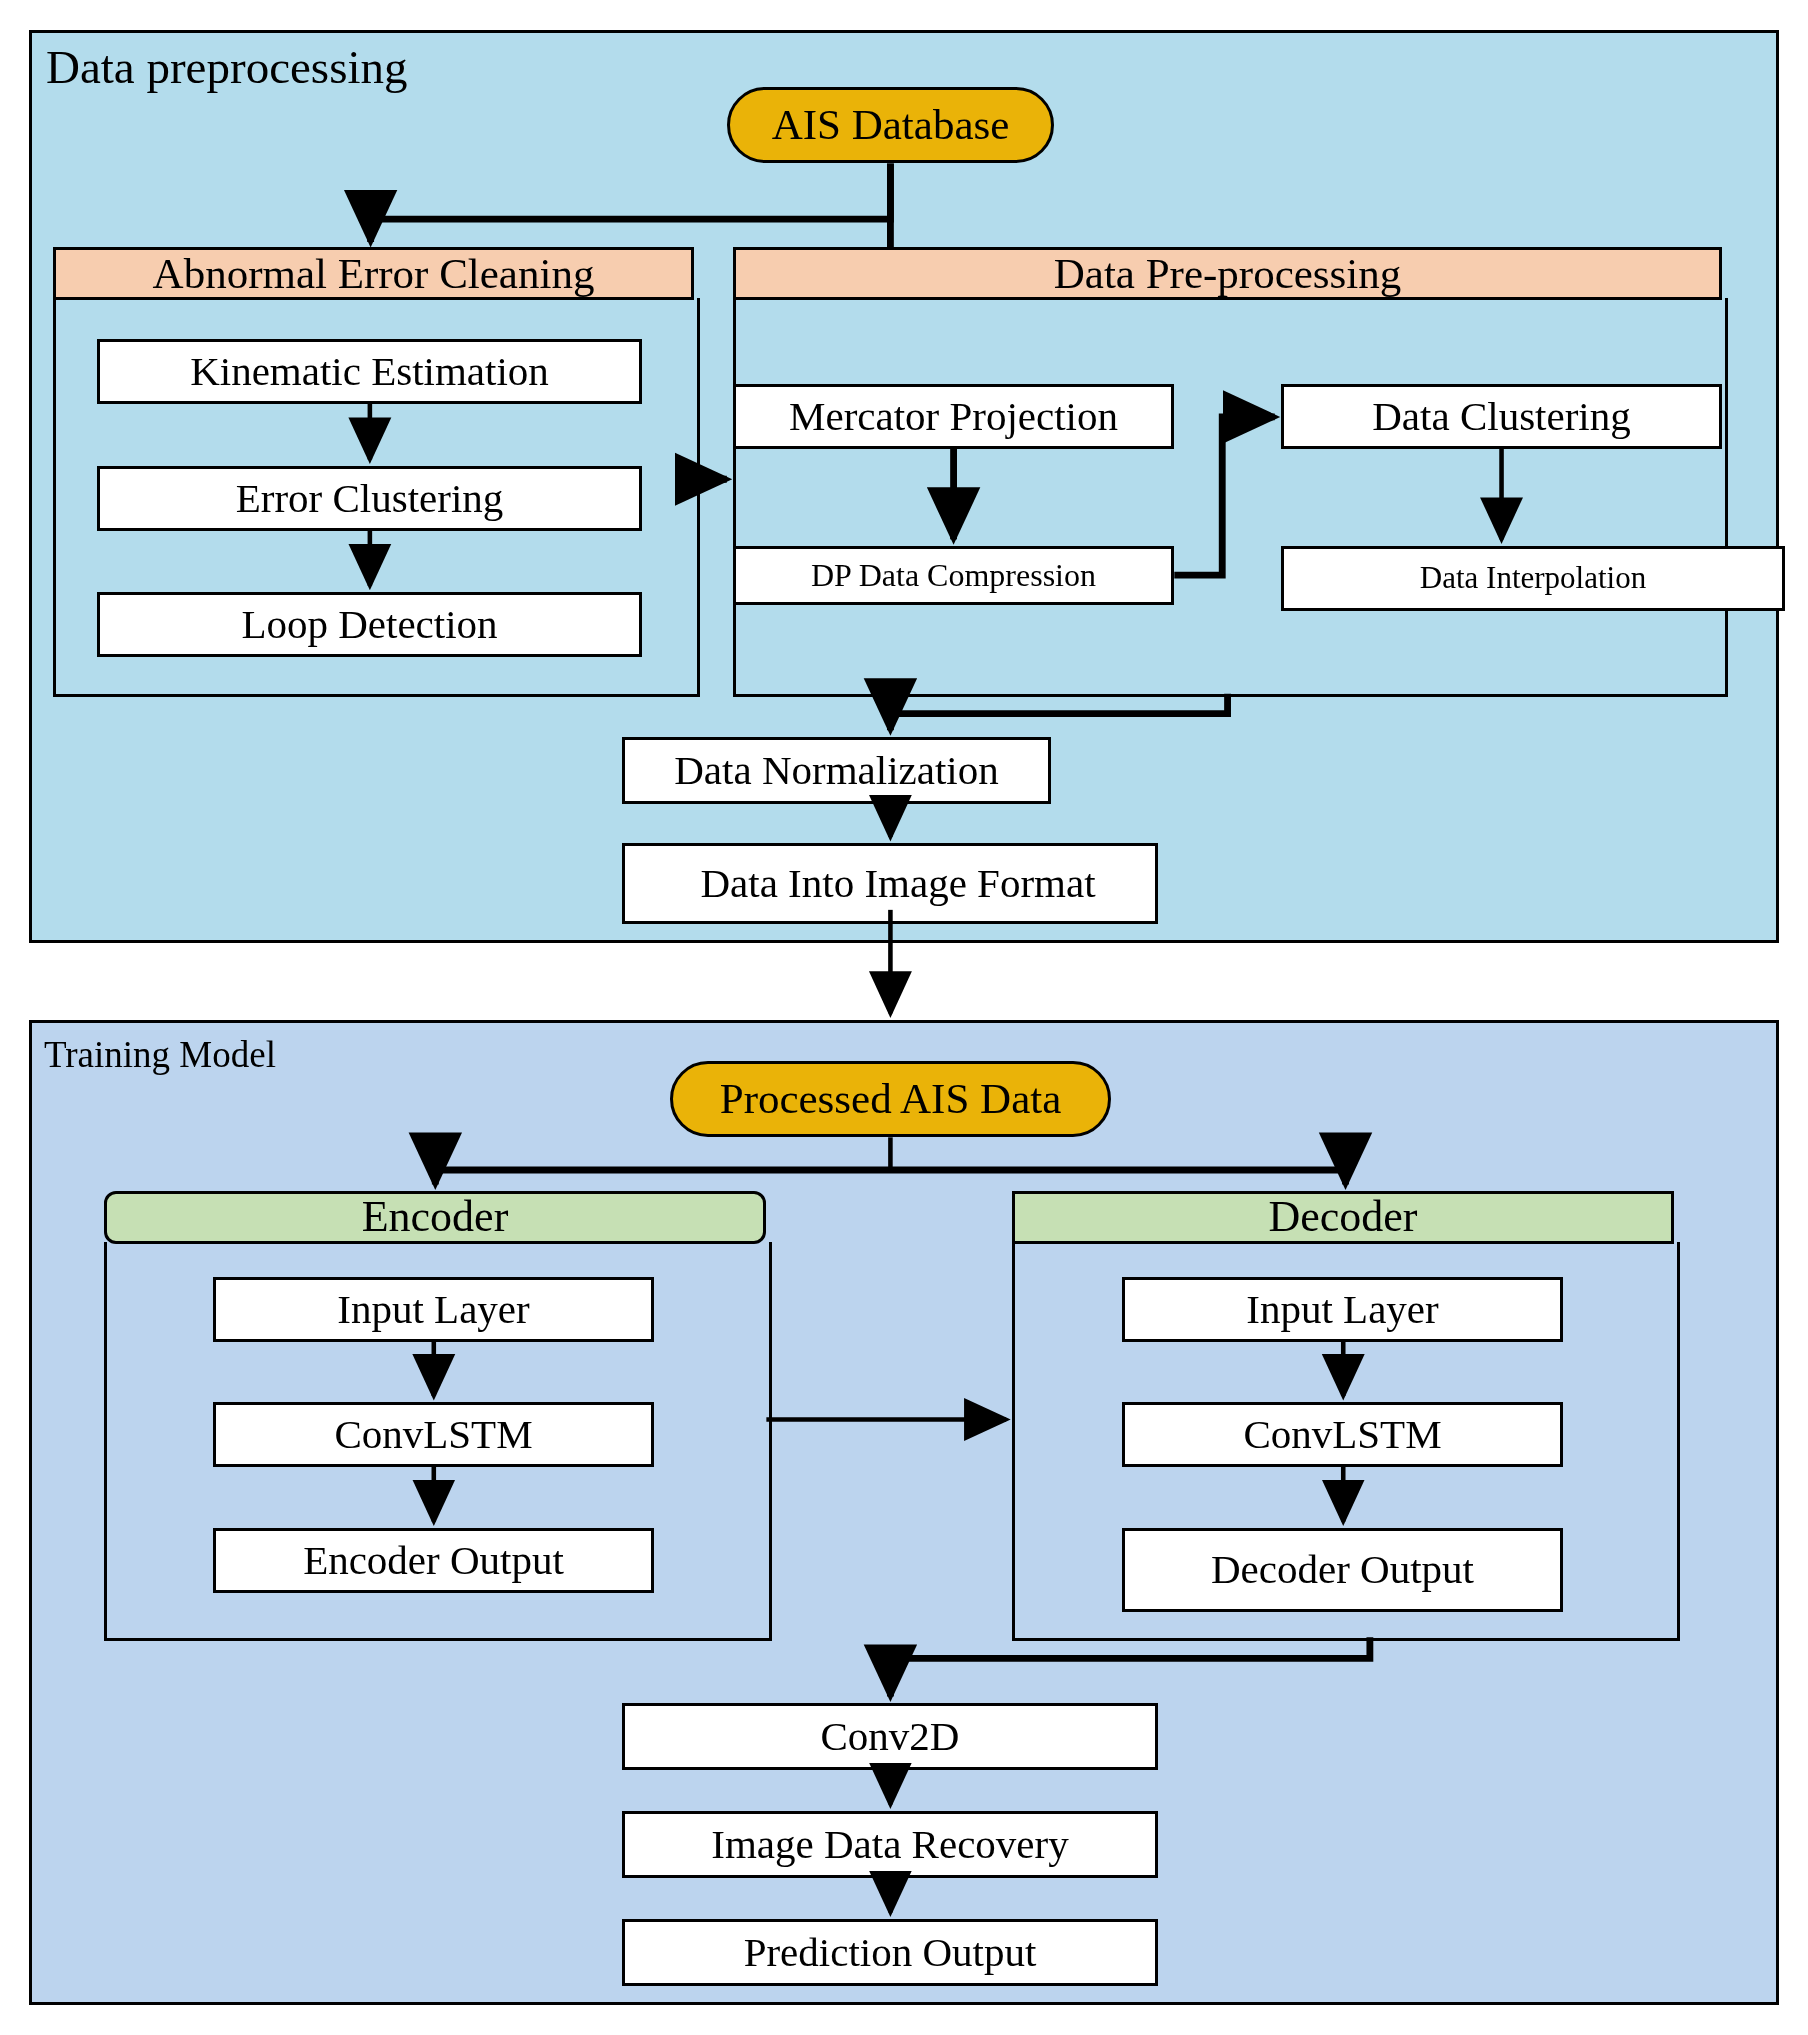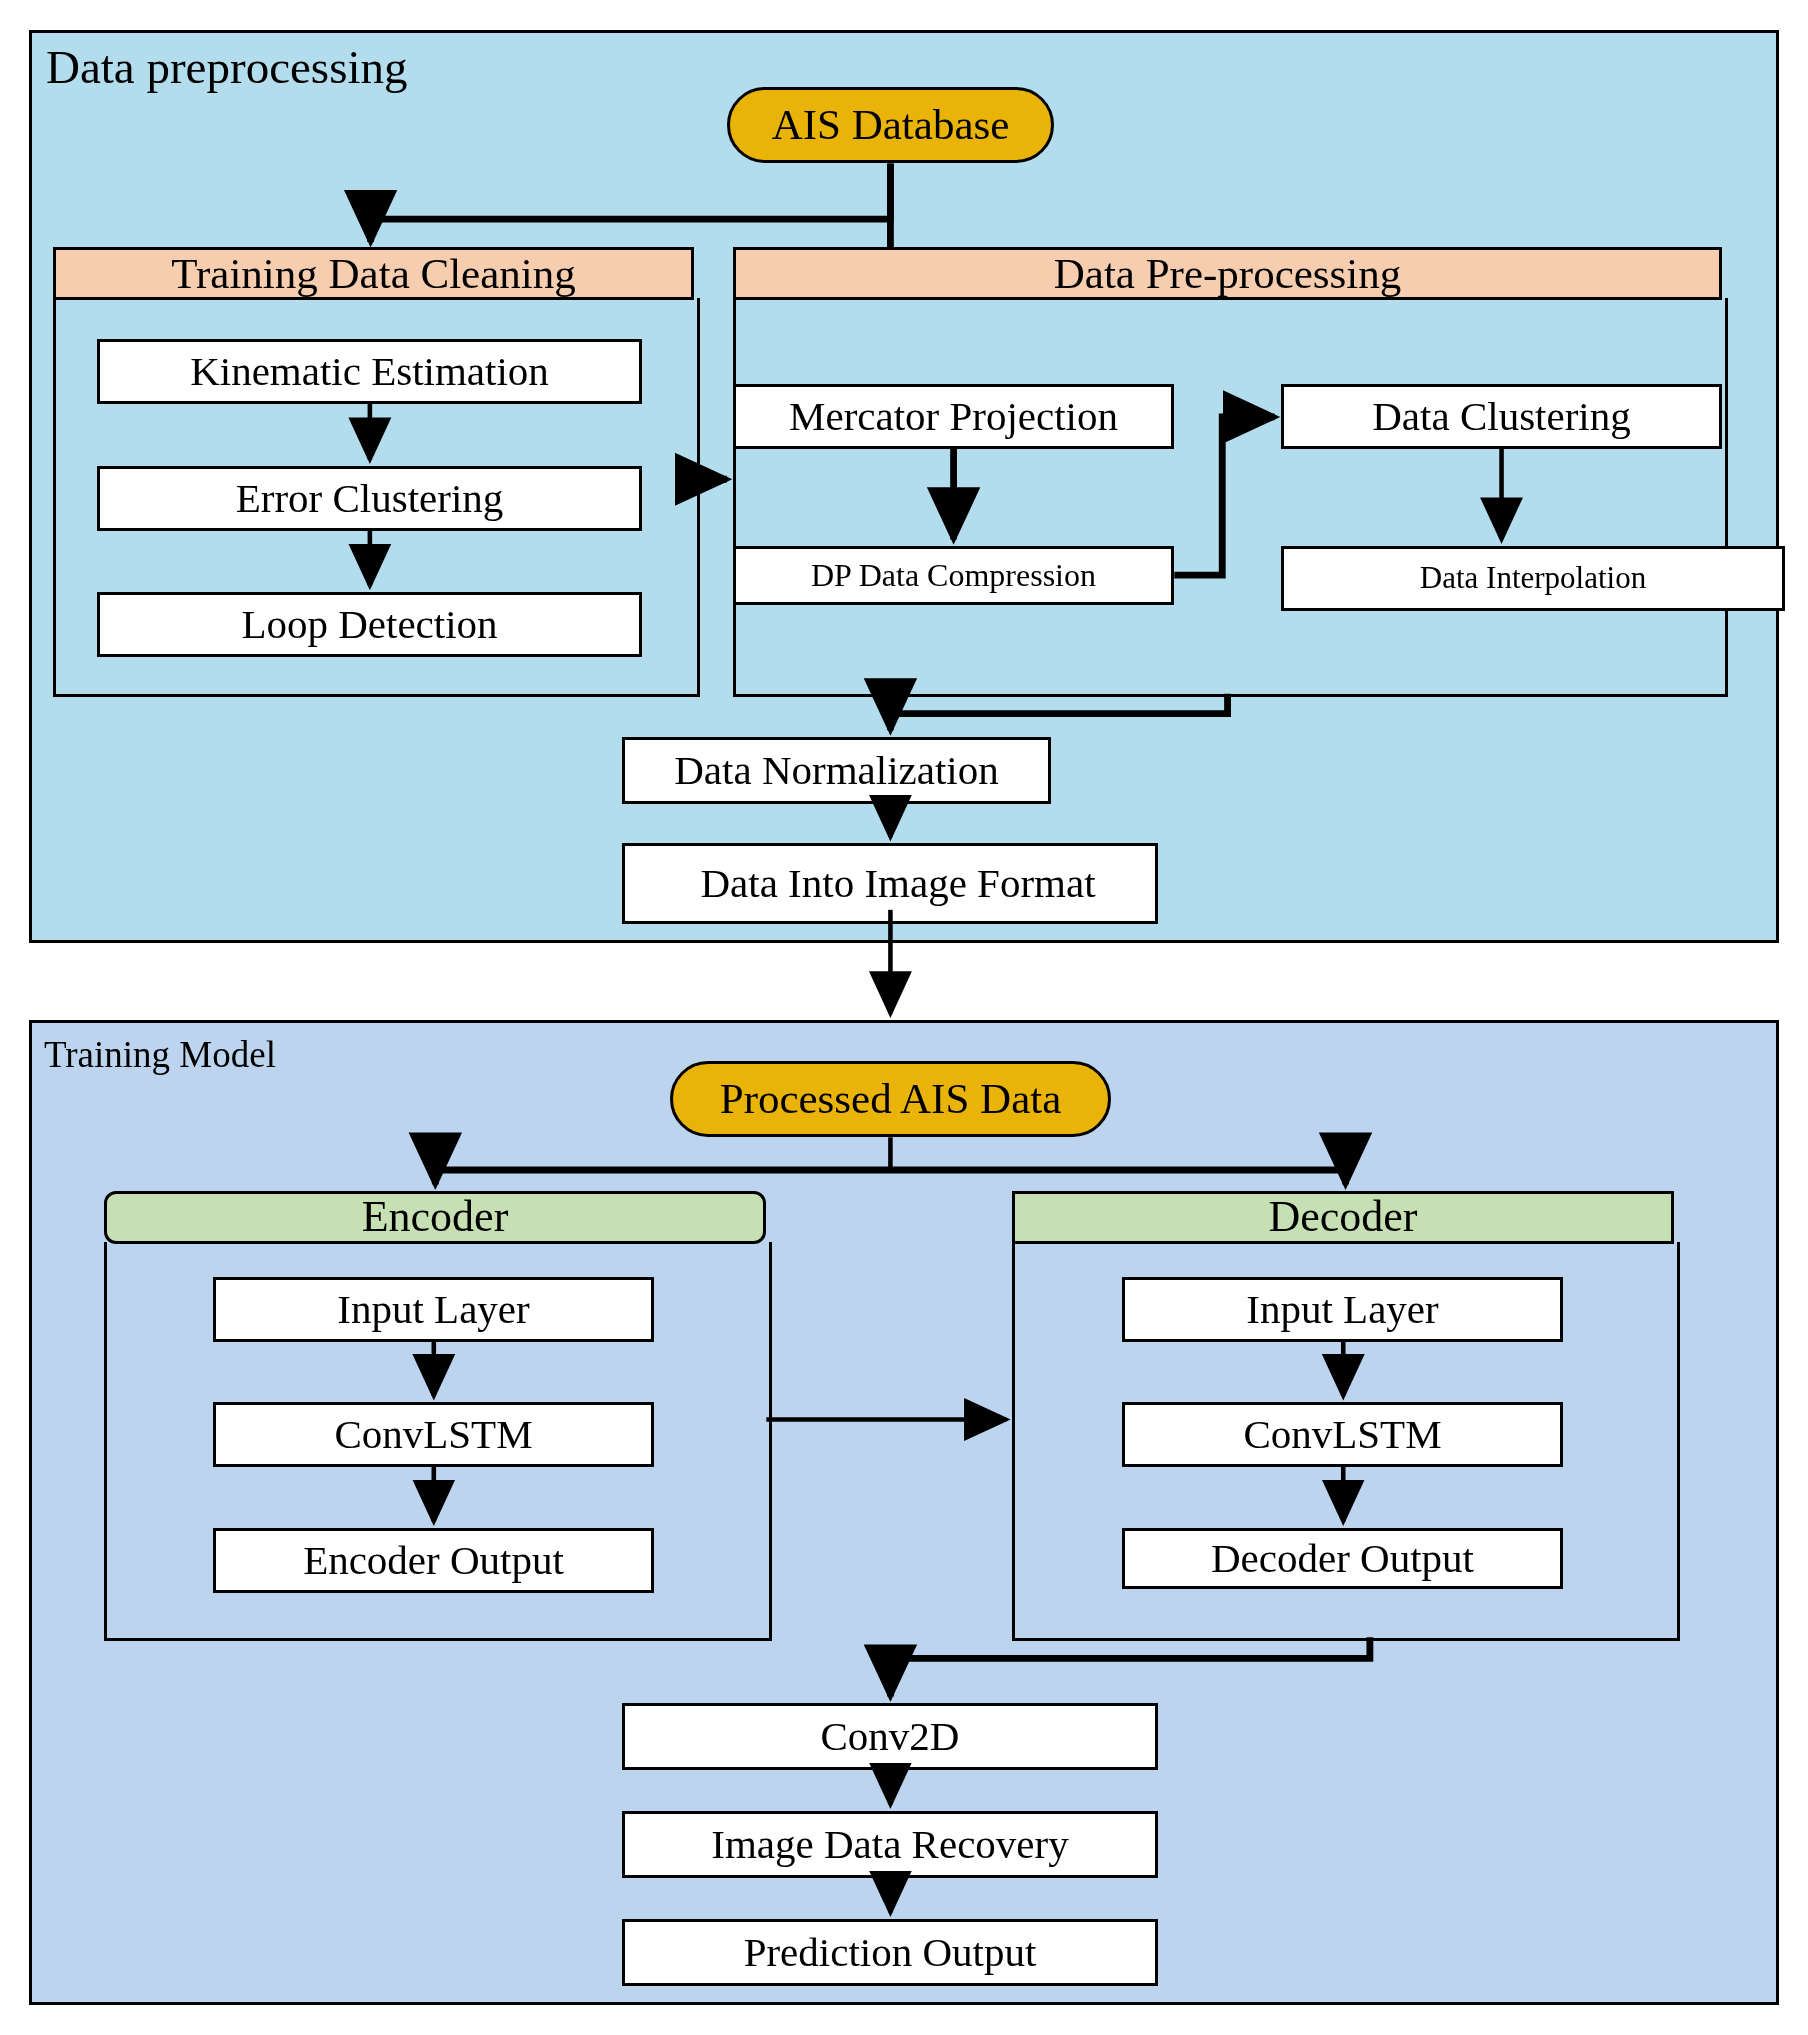--- a/index.html
+++ b/index.html
@@ -20,21 +20,21 @@
 
 <div id="stage">
 
   <div class="region" style="left:29px;top:30px;width:1750px;height:913px;background:#B3DCEC;"></div>
   <div class="regionlabel" style="left:46px;top:40px;font-size:47px;">Data preprocessing</div>
 
   <div class="region" style="left:29px;top:1020px;width:1750px;height:985px;background:#BCD4EE;"></div>
   <div class="regionlabel" style="left:44px;top:1033px;font-size:37px;">Training Model</div>
 
   <div class="groupbody" style="position:absolute;left:53px;top:298px;width:641px;height:396px;background:#B3DCEC;"></div>
-  <div class="node grouphdr" style="left:53px;top:247px;width:641px;height:53px;background:#F7CDAF;font-size:43px;">Training Data Cleaning</div>
+  <div class="node grouphdr" style="left:53px;top:247px;width:641px;height:53px;background:#F7CDAF;font-size:43px;">Abnormal Error Cleaning</div>
 
   <div class="node plainbox" style="left:97px;top:339px;width:545px;height:65px;font-size:41px;">Kinematic Estimation</div>
   <div class="node plainbox" style="left:97px;top:466px;width:545px;height:65px;font-size:41px;">Error Clustering</div>
   <div class="node plainbox" style="left:97px;top:592px;width:545px;height:65px;font-size:41px;">Loop Detection</div>
 
   <div class="groupbody" style="position:absolute;left:733px;top:298px;width:989px;height:396px;background:#B3DCEC;"></div>
   <div class="node grouphdr" style="left:733px;top:247px;width:989px;height:53px;background:#F7CDAF;font-size:43px;">Data Pre-processing</div>
 
   <div class="node plainbox" style="left:733px;top:384px;width:441px;height:65px;font-size:41px;">Mercator Projection</div>
   <div class="node plainbox" style="left:733px;top:546px;width:441px;height:59px;font-size:32px;">DP Data Compression</div>
@@ -53,21 +53,21 @@
 
   <div class="node plainbox" style="left:213px;top:1277px;width:441px;height:65px;font-size:41px;">Input Layer</div>
   <div class="node plainbox" style="left:213px;top:1402px;width:441px;height:65px;font-size:41px;">ConvLSTM</div>
   <div class="node plainbox" style="left:213px;top:1528px;width:441px;height:65px;font-size:41px;">Encoder Output</div>
 
   <div class="groupbody" style="position:absolute;left:1012px;top:1242px;width:662px;height:396px;background:#BCD4EE;"></div>
   <div class="node grouphdr" style="left:1012px;top:1191px;width:662px;height:53px;background:#C6E0B4;font-size:44px;">Decoder</div>
 
   <div class="node plainbox" style="left:1122px;top:1277px;width:441px;height:65px;font-size:41px;">Input Layer</div>
   <div class="node plainbox" style="left:1122px;top:1402px;width:441px;height:65px;font-size:41px;">ConvLSTM</div>
-  <div class="node plainbox" style="left:1122px;top:1528px;width:441px;height:61px;font-size:41px;">Decoder Output</div>
+  <div class="node plainbox" style="left:1122px;top:1528px;width:441px;height:84px;font-size:41px;">Decoder Output</div>
 
   <div class="node plainbox" style="left:622px;top:1703px;width:536px;height:67px;font-size:41px;">Conv2D</div>
   <div class="node plainbox" style="left:622px;top:1811px;width:536px;height:67px;font-size:41px;">Image Data Recovery</div>
   <div class="node plainbox" style="left:622px;top:1919px;width:536px;height:67px;font-size:41px;">Prediction Output</div>
 
   <svg class="layer" viewBox="0 0 2377 2675" preserveAspectRatio="none">
     <defs>
       <marker id="arrowBig" markerWidth="9" markerHeight="9" refX="7.6" refY="4.5" orient="auto" markerUnits="strokeWidth">
         <path d="M0,0.6 L8.4,4.5 L0,8.4 z" fill="#000"></path>
       </marker>

